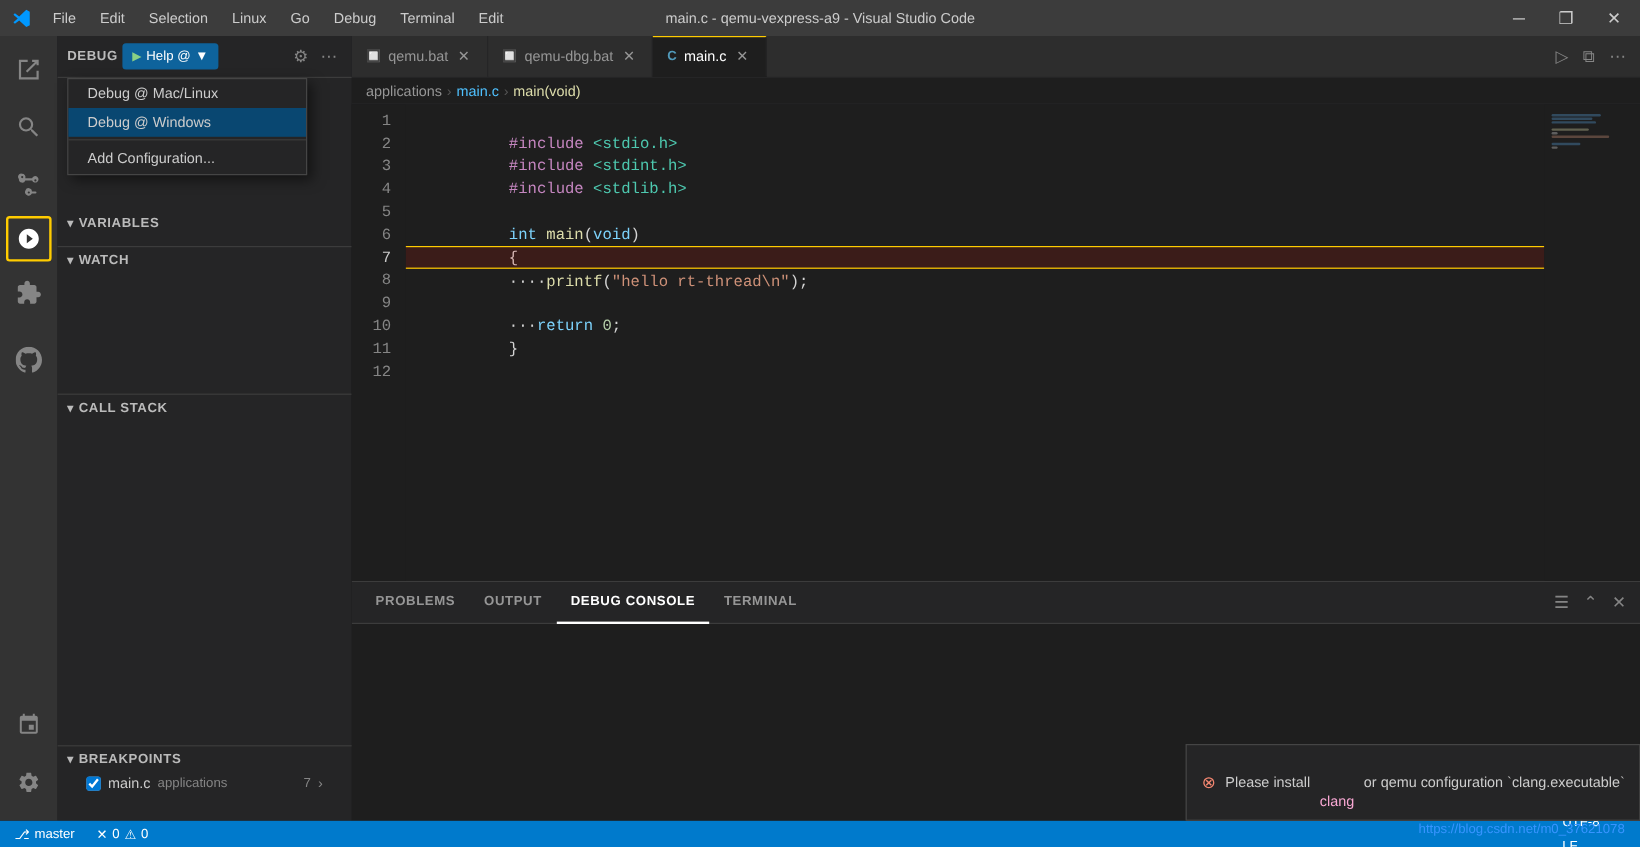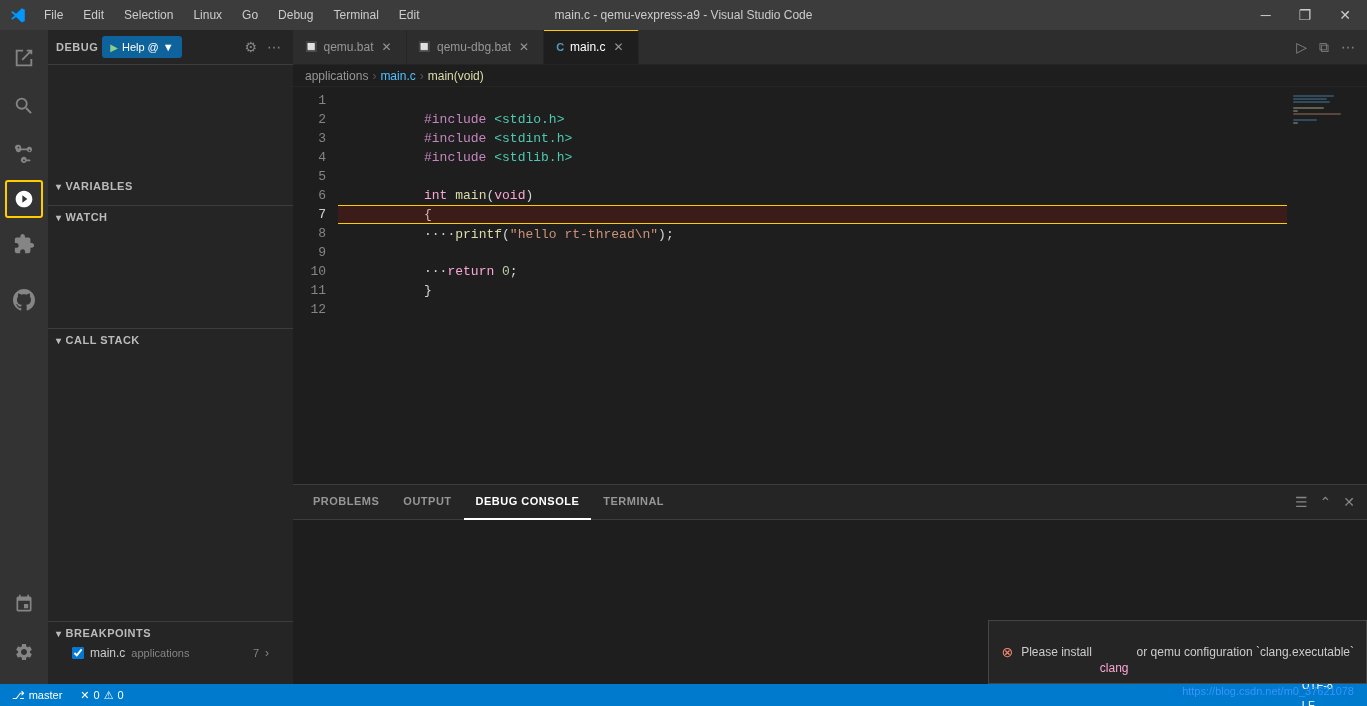--- a/index.html
+++ b/index.html
@@ -347,21 +347,21 @@
     }
     .code-line.highlighted {
       background: rgba(255, 255, 0, 0.1);
       border-left: 2px solid #ffcc00;
     }
     .code-line.breakpoint-line {
       background: rgba(229, 20, 0, 0.15);
     }
 
     
-    .kw { color: #f9a8d4; }
+    .kw { color: #7dd3fc; }
     .fn { color: #dcdcaa; }
     .str { color: #ce9178; }
     .inc { color: #c586c0; }
     .num { color: #b5cea8; }
     .punct { color: #d4d4d4; }
     .inc-path { color: #4ec9b0; }
 
     
     .minimap {
       width: 80px;
@@ -553,20 +553,26 @@
         <span class="play-icon">▶</span>
         <span>Help @</span>
         <span>▼</span>
       </button>
       <div class="debug-config-icons">
         <span title="Open launch.json">⚙</span>
         <span>⋯</span>
       </div>
     </div>
 
+    <div class="dropdown-menu">
+      <div class="dropdown-item">Debug @ Mac/Linux</div>
+      <div class="dropdown-item selected">Debug @ Windows</div>
+      <div class="dropdown-divider"></div>
+      <div class="dropdown-item add-config">Add Configuration...</div>
+    </div>
 
     <div style="margin-top: 110px;">
       <div class="section-header">
         <span class="section-chevron">▾</span>
         <span>VARIABLES</span>
       </div>
     </div>
 
     <div class="watch-section" style="margin-top: 8px;">
       <div class="section-header">

